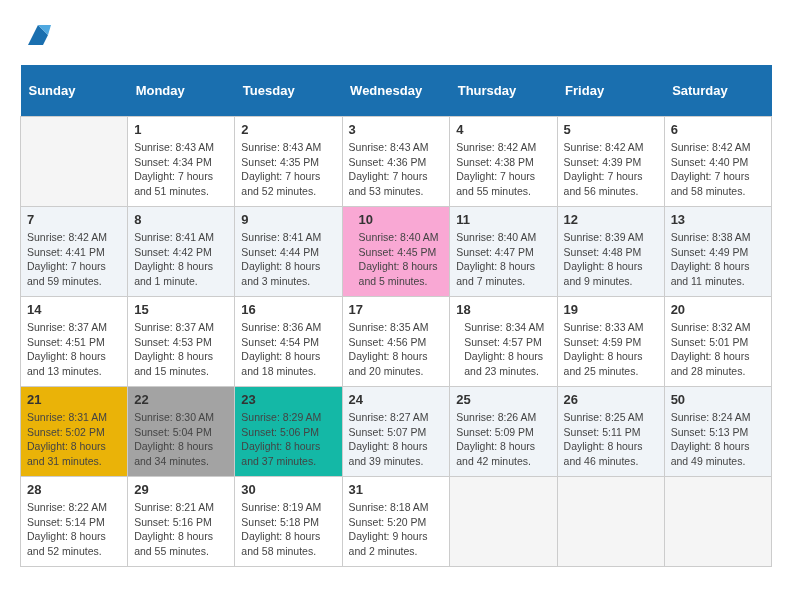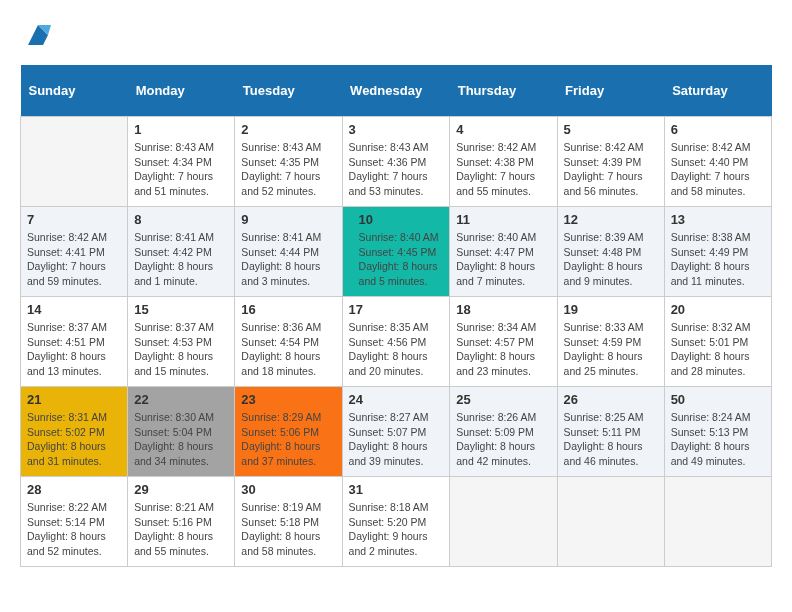--- a/index.html
+++ b/index.html
@@ -184,21 +184,21 @@
 Daylight: 8 hours
 and 1 minute.</div>
         </td>
         <td style="background: rgb(240, 244, 248);">
           <div class="day-number">9</div>
           <div class="day-info" style="white-space: pre-line;">Sunrise: 8:41 AM
 Sunset: 4:44 PM
 Daylight: 8 hours
 and 3 minutes.</div>
         </td>
-        <td style="background: #14b8a6; padding-left: 16px;">
+        <td style="background: #f9a8d4; padding-left: 16px;">
           <div class="day-number">10</div>
           <div class="day-info" style="white-space: pre-line;">Sunrise: 8:40 AM
 Sunset: 4:45 PM
 Daylight: 8 hours
 and 5 minutes.</div>
         </td>
         <td style="background: rgb(240, 244, 248);">
           <div class="day-number">11</div>
           <div class="day-info" style="white-space: pre-line;">Sunrise: 8:40 AM
 Sunset: 4:47 PM
@@ -244,21 +244,21 @@
         </td>
         <td>
           <div class="day-number">17</div>
           <div class="day-info" style="white-space: pre-line;">Sunrise: 8:35 AM
 Sunset: 4:56 PM
 Daylight: 8 hours
 and 20 minutes.</div>
         </td>
         <td>
           <div class="day-number">18</div>
-          <div class="day-info" style="white-space: pre-line;">Sunrise: 8:34 AM
+          <div class="day-info" style="white-space: pre-line; margin-left: 8px;">Sunrise: 8:34 AM
 Sunset: 4:57 PM
 Daylight: 8 hours
 and 23 minutes.</div>
         </td>
         <td>
           <div class="day-number">19</div>
           <div class="day-info" style="white-space: pre-line;">Sunrise: 8:33 AM
 Sunset: 4:59 PM
 Daylight: 8 hours
 and 25 minutes.</div>
@@ -279,21 +279,21 @@
 Daylight: 8 hours
 and 31 minutes.</div>
         </td>
         <td style="background: #a3a3a3;">
           <div class="day-number">22</div>
           <div class="day-info" style="white-space: pre-line;">Sunrise: 8:30 AM
 Sunset: 5:04 PM
 Daylight: 8 hours
 and 34 minutes.</div>
         </td>
-        <td style="background: #f97316;">
+        <td style="background: #14b8a6;">
           <div class="day-number">23</div>
           <div class="day-info" style="white-space: pre-line;">Sunrise: 8:29 AM
 Sunset: 5:06 PM
 Daylight: 8 hours
 and 37 minutes.</div>
         </td>
         <td style="background: rgb(240, 244, 248);">
           <div class="day-number">24</div>
           <div class="day-info" style="white-space: pre-line;">Sunrise: 8:27 AM
 Sunset: 5:07 PM

